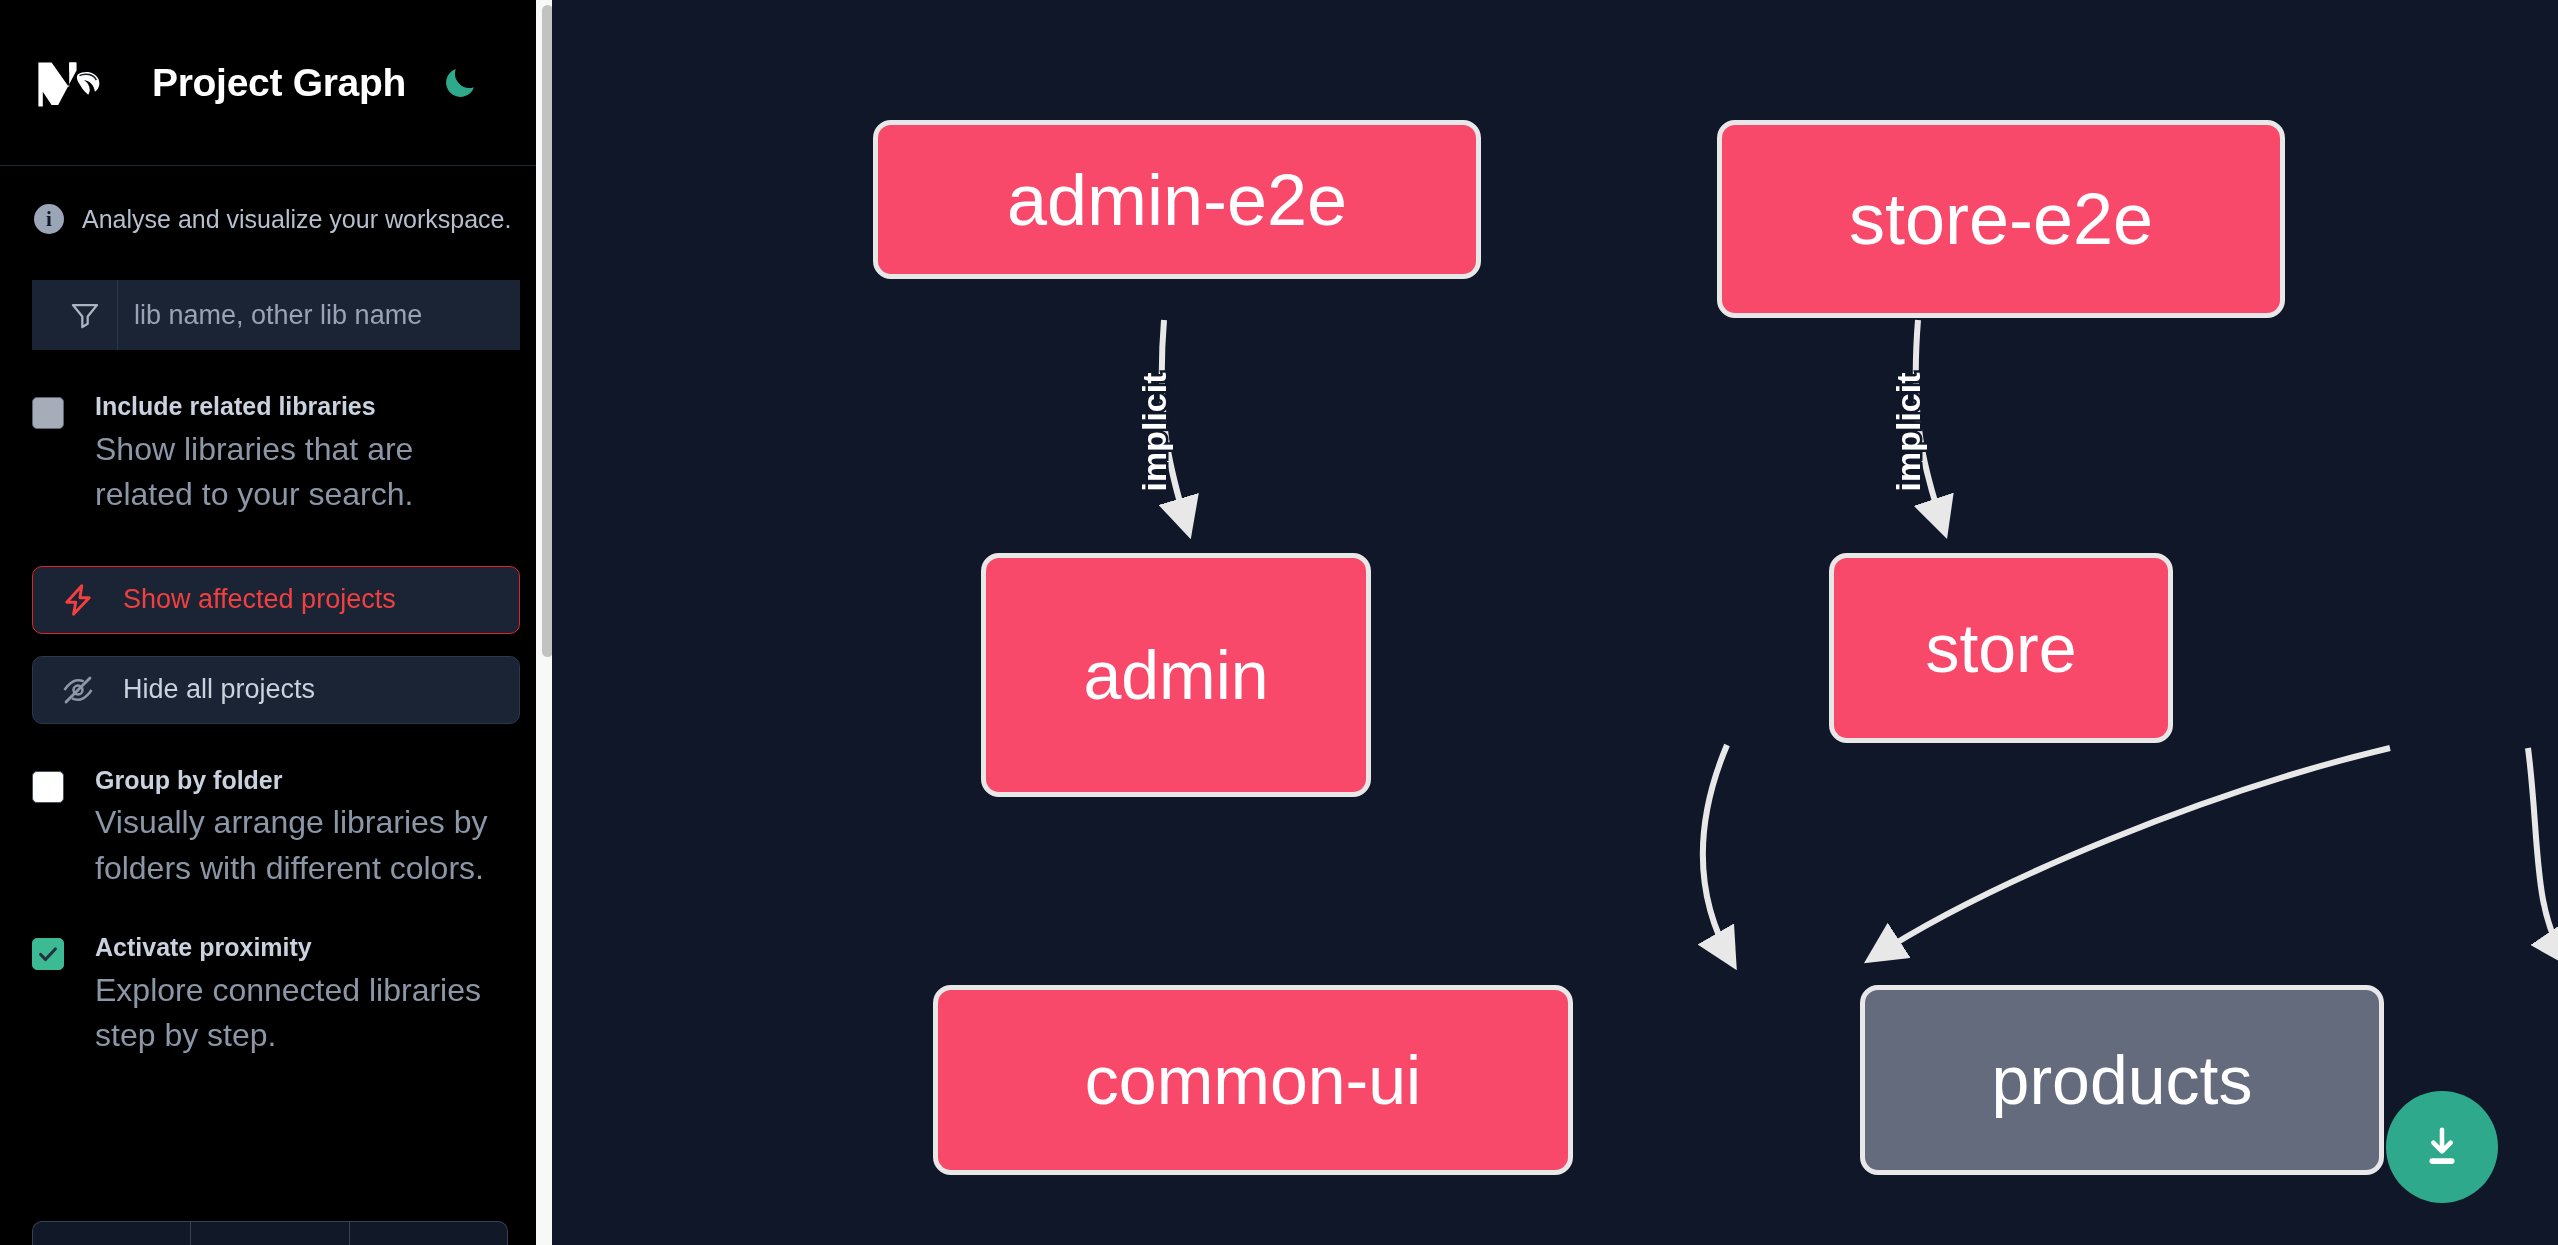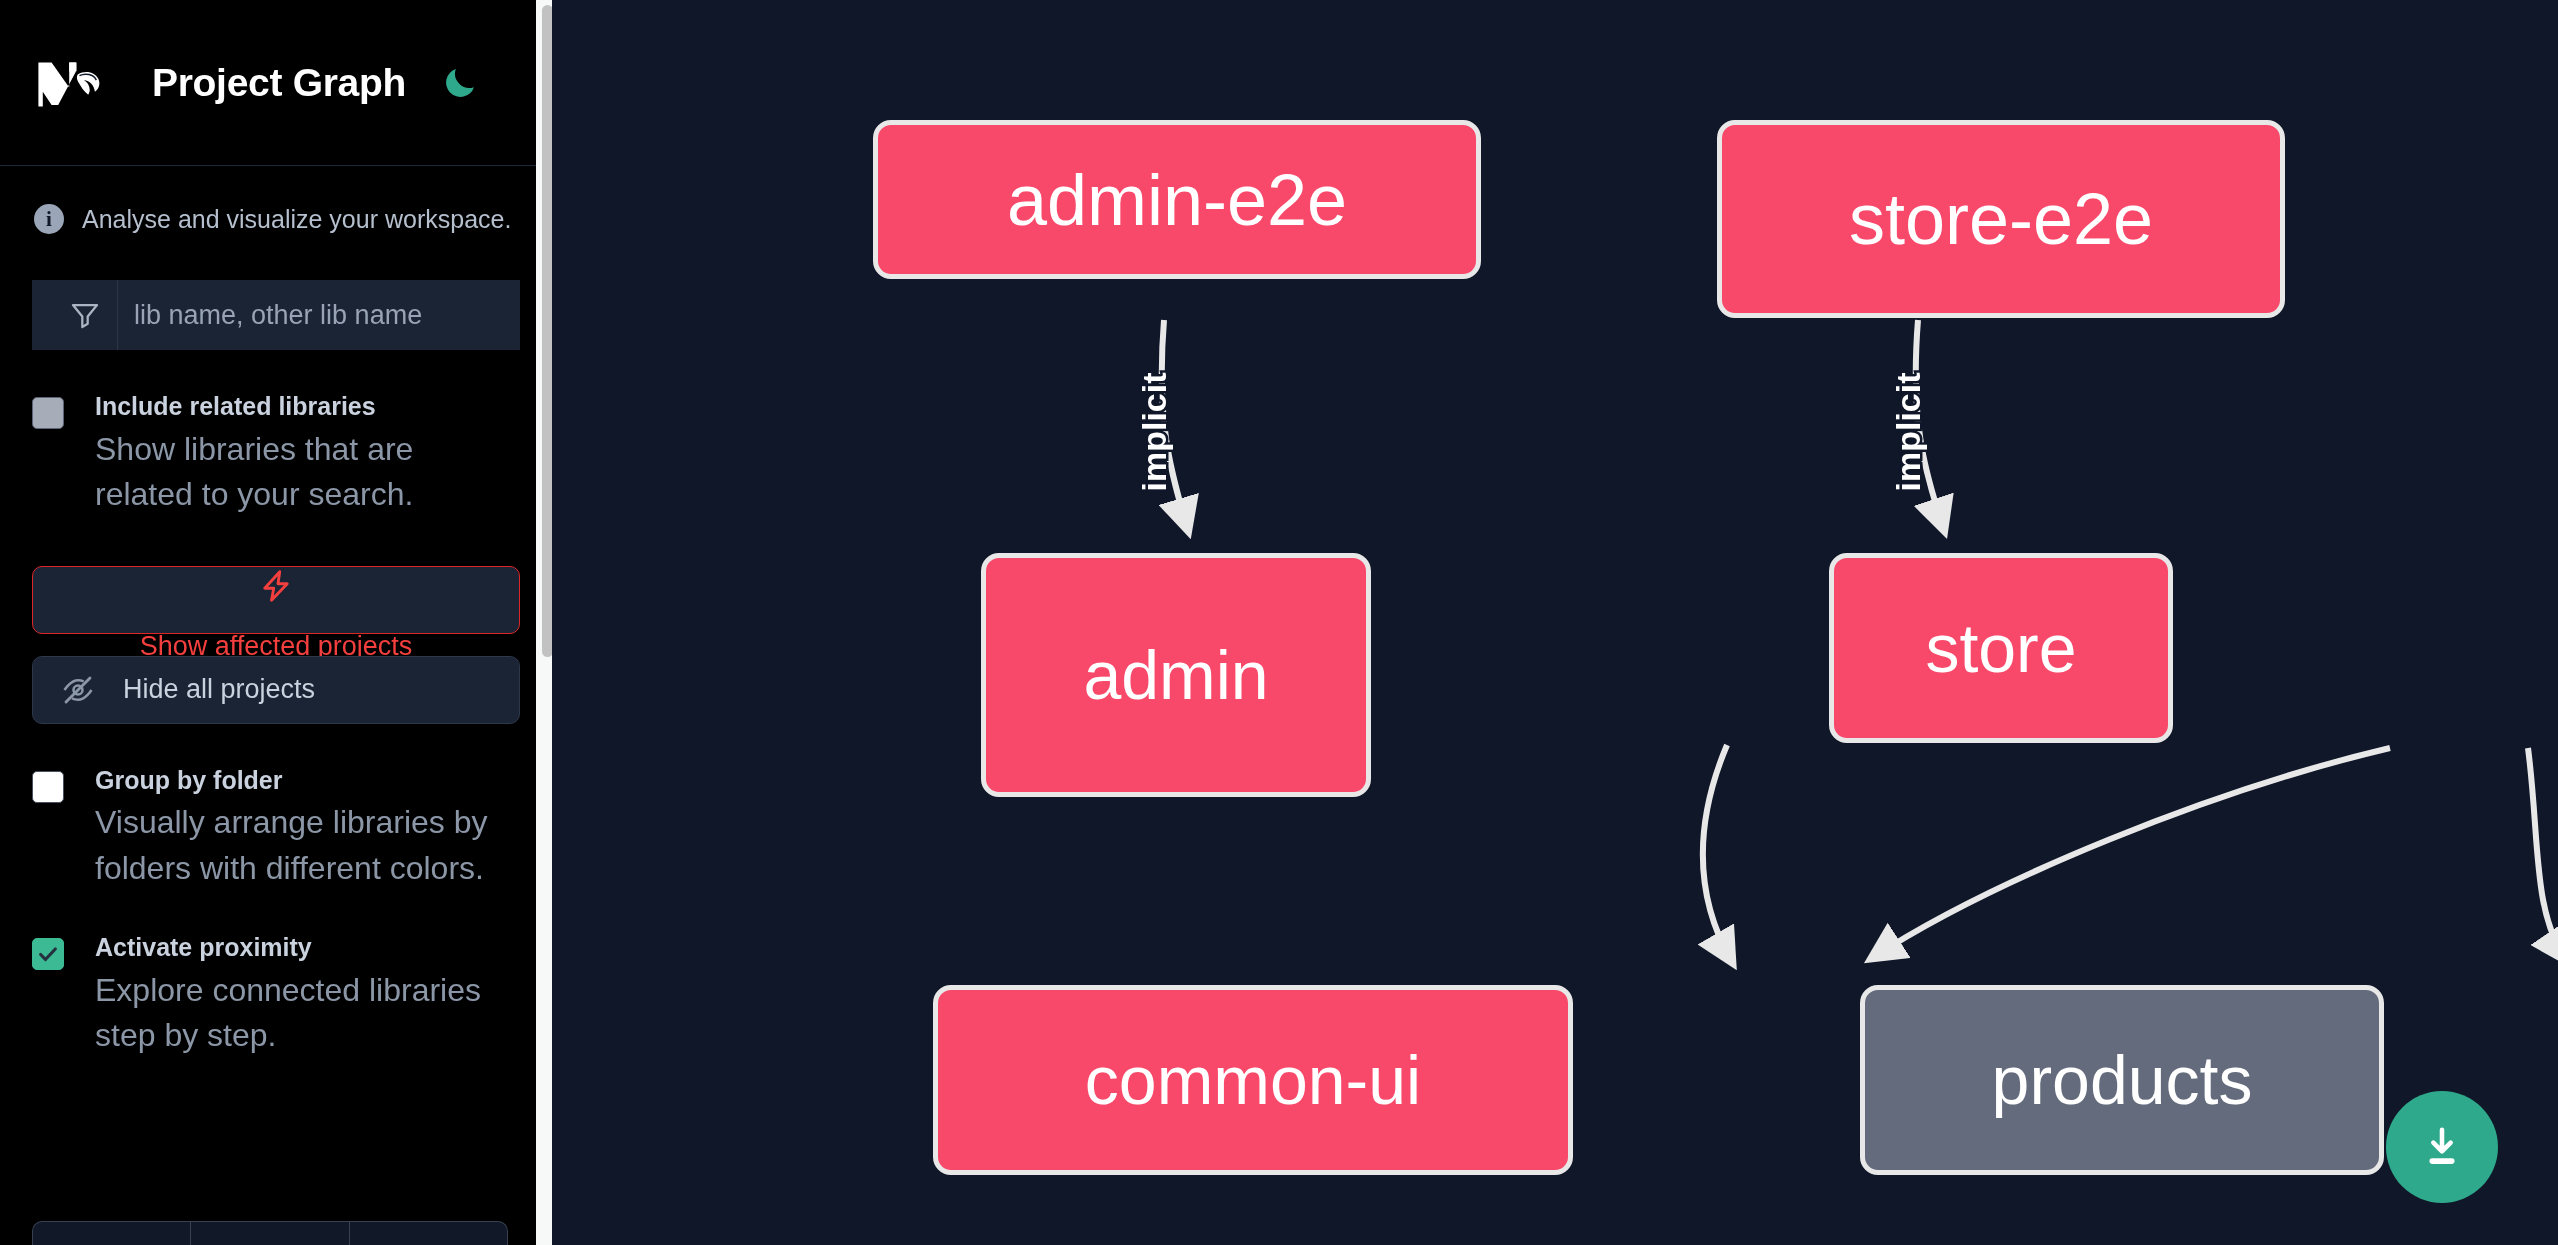--- a/index.html
+++ b/index.html
@@ -104,21 +104,21 @@
     display: flex; align-items: center; gap: 26px;
     padding: 0 26px; cursor: pointer;
     font-size: 27px; color: #c9d2de; font-weight: 400;
     font-family: "Liberation Sans", sans-serif;
   }
   .gbtn.focused {
     outline: 4px solid #2563eb;
     box-shadow: 0 0 0 8px #ffffff;
     border-color: transparent;
   }
-  .gbtn.danger { border: 1px solid #dc2626; color: #f43f3f; flex-direction: column; }
+  .gbtn.danger { border: 1px solid #dc2626; color: #f43f3f; }
   .gbtn .gicon { width: 38px; flex: 0 0 38px; display: flex; align-items: center; justify-content: center; }
 
   
   .sb-track {
     position: absolute; top: 0; right: 0; width: 16px; height: 1245px;
     background: #f7f8f8;
   }
   .sb-thumb {
     position: absolute; top: 5px; left: 6px; width: 11px; height: 652px;
     background: #c2c2c2; border-radius: 6px;

